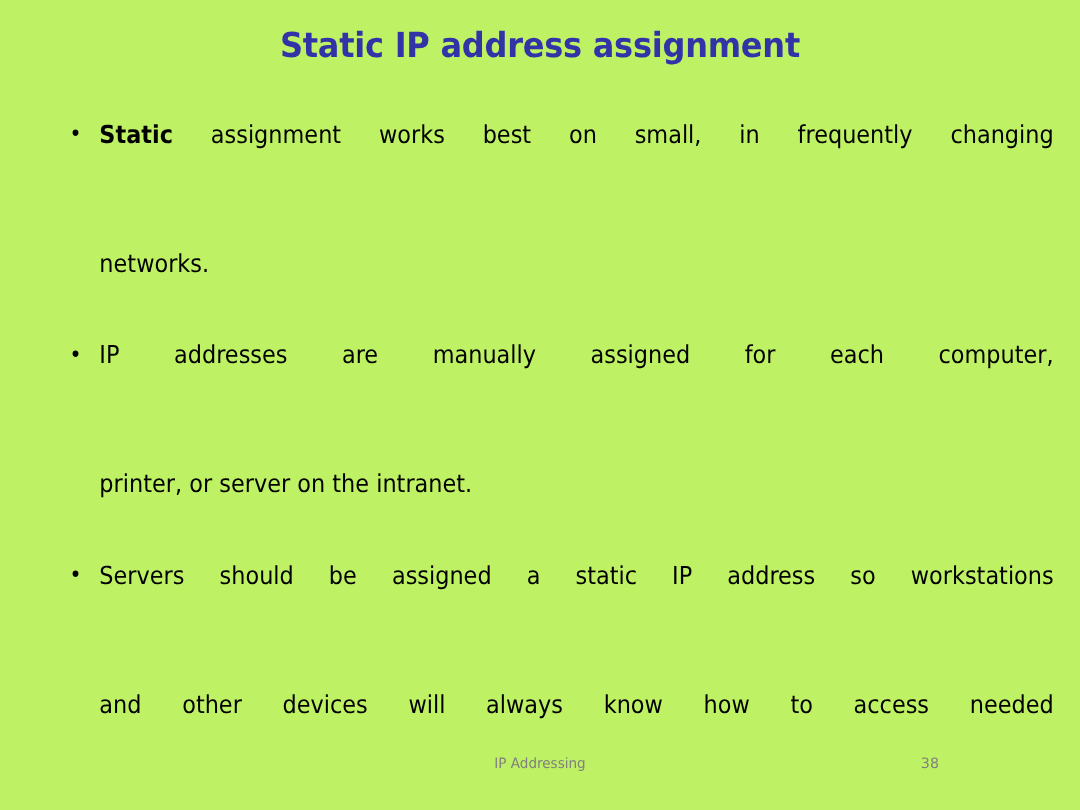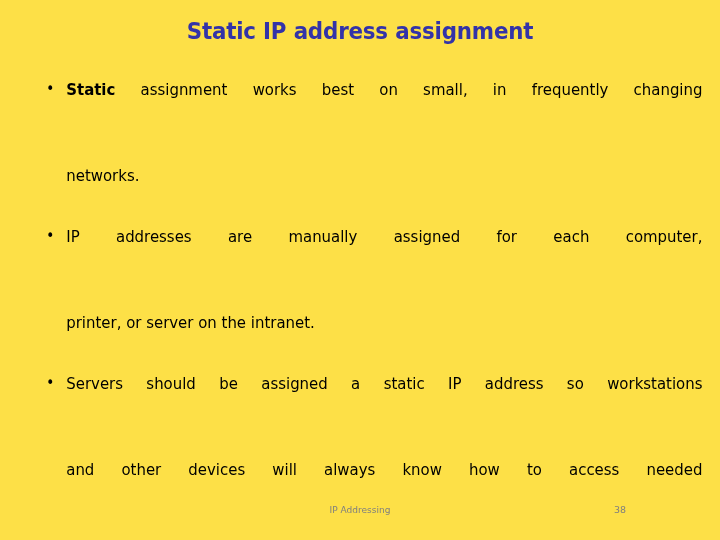--- a/index.html
+++ b/index.html
@@ -12,21 +12,21 @@
     height: 540px;
     background: #ffffff;
     font-family: "Liberation Sans", sans-serif;
     overflow: hidden;
   }
 
   .slide {
     position: relative;
     width: 720px;
     height: 540px;
-    background: #fde047;
+    background: #bef264;
     box-sizing: border-box;
   }
 
   
   .slide-title {
     position: absolute;
     left: 0;
     top: 16px;
     width: 720px;
     text-align: center;

